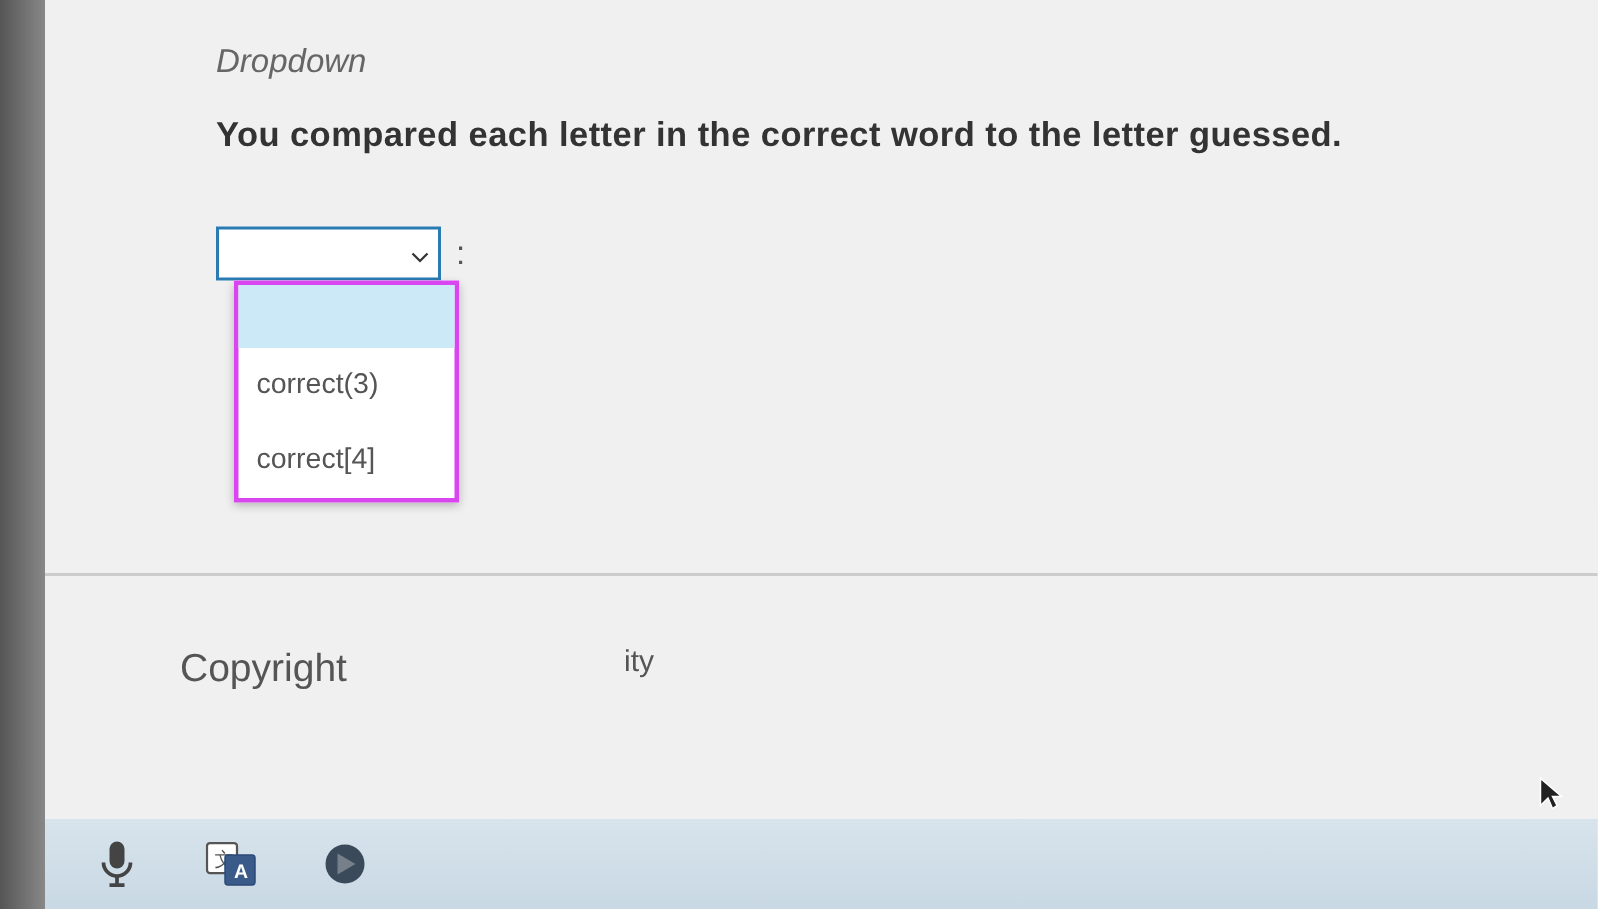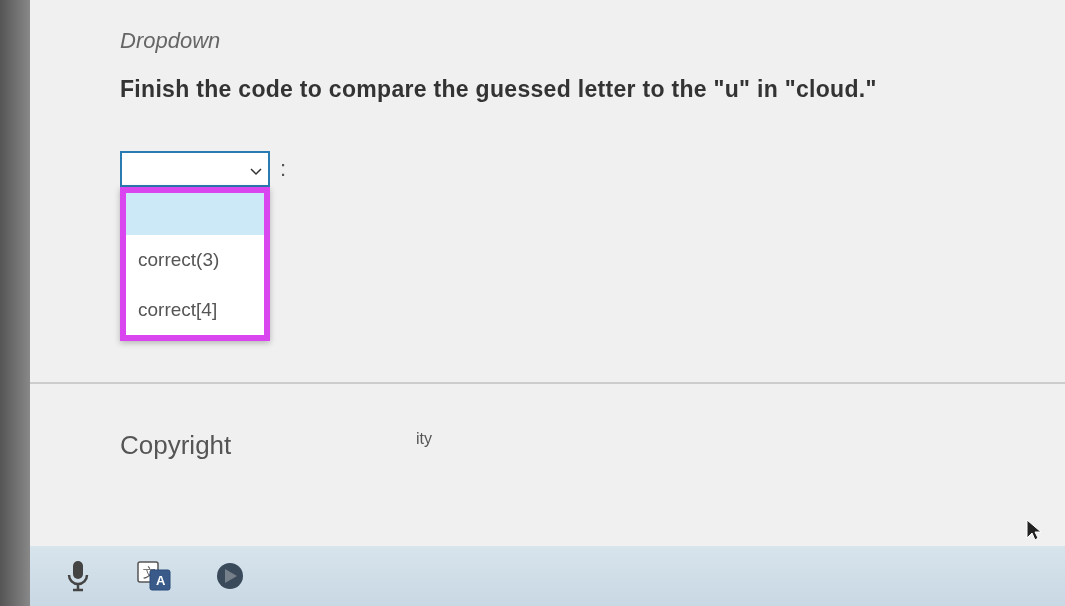--- a/index.html
+++ b/index.html
@@ -23,21 +23,21 @@
       height: 100%;
       background: linear-gradient(to right, #555, #888);
     }
     .content {
       position: absolute;
       left: 30px;
       top: 0;
       right: 0;
       height: 100%;
       background: #f0f0f0;
-      padding-left: 90px;
+      padding-left: 114px;
       padding-top: 28px;
     }
     .section-label {
       font-style: italic;
       color: #666;
       font-size: 22px;
       margin-bottom: 22px;
     }
     .body-line {
       color: #333;
@@ -70,25 +70,25 @@
     }
     .select-chevron {
       position: absolute;
       right: 8px;
       top: 50%;
       transform: translateY(-50%);
       pointer-events: none;
     }
     .dropdown-panel {
       position: absolute;
-      left: 0;
+      left: 12px;
       top: 36px;
       width: 150px;
       background: #fff;
-      border: 6px solid #d946ef;
+      border: 3px solid #d946ef;
       box-shadow: 0 2px 6px rgba(0,0,0,0.25);
       z-index: 10;
     }
     .dropdown-item {
       padding: 14px 12px;
       font-size: 19px;
       color: #555;
       cursor: pointer;
     }
     .dropdown-item.blank {
@@ -103,21 +103,21 @@
       position: absolute;
       left: 120px;
       top: 430px;
       font-size: 26px;
       color: #555;
     }
     .footer-fragment {
       position: absolute;
       left: 416px;
       top: 430px;
-      font-size: 16px;
+      font-size: 20px;
       color: #555;
     }
     .hr {
       position: absolute;
       left: 30px;
       right: 0;
       top: 382px;
       height: 2px;
       background: #ccc;
     }
@@ -148,21 +148,21 @@
     }
   </style>
 </head>
 <body>
 
 <div class="left-border"></div>
 
 <div class="content">
   <div class="section-label">Dropdown</div>
 
-  <div class="body-line">Finish the code to compare the guessed letter to the "u" in "cloud."</div>
+  <div class="body-line">You compared each letter in the correct word to the letter guessed.</div>
 
   <div class="code-line">
     <span class="select-wrap">
       <div class="select-box"></div>
       <span class="select-chevron">
         <svg width="12" height="8" viewBox="0 0 12 8">
             <path d="M1 1 L6 6 L11 1" stroke="#333" stroke-width="1.5" fill="none"></path>
           </svg>
       </span>
       <div class="dropdown-panel">

